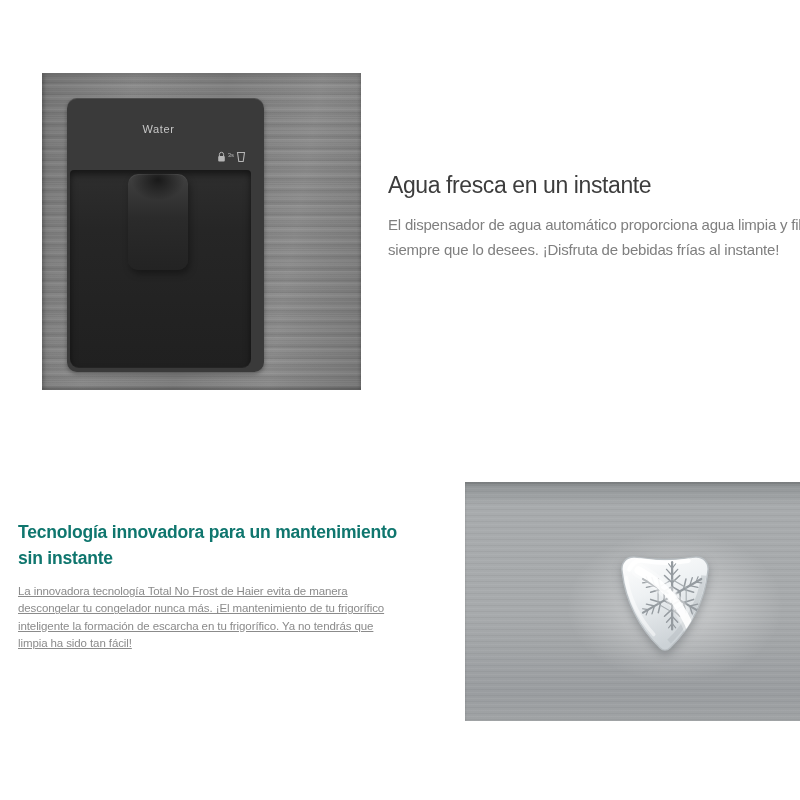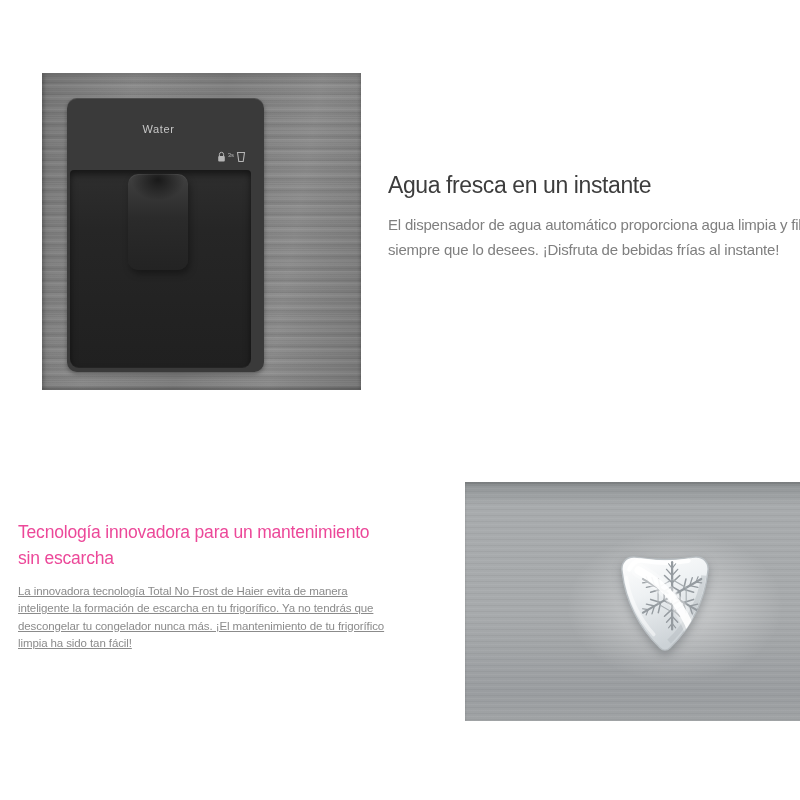--- a/index.html
+++ b/index.html
@@ -57,21 +57,21 @@
   }
   .copy-top .body-lines {
     margin-top: 13px; font-size: 15px; color: #7f7f7f;
     line-height: 25px; letter-spacing: -0.2px;
   }
   .body-lines div, .title-lines div { white-space: nowrap; }
 
   
   .copy-bottom { position: absolute; left: 18px; top: 519px; }
   .copy-bottom .title-lines {
-    margin: 0; font-size: 17.5px; font-weight: 400; color: #ec4899;
+    margin: 0; font-size: 17.5px; font-weight: 700; color: #0f766e;
     line-height: 26px; letter-spacing: -0.2px;
   }
   .copy-bottom .body-lines {
     margin-top: 12px; font-size: 11.5px; color: #8b8b8b;
     line-height: 17.4px; letter-spacing: -0.1px; text-decoration: underline;
   }
 
   
   .photo-nofrost {
     left: 425px; top: 466px; width: 375px; height: 239px;
@@ -119,26 +119,26 @@
           <div>El dispensador de agua automático proporciona agua limpia y filtrada</div>
           <div>siempre que lo desees. ¡Disfruta de bebidas frías al instante!</div>
         </div>
     </div>
   </section>
 
   <section>
     <div class="copy-bottom">
       <h3 class="title-lines">
           <div>Tecnología innovadora para un mantenimiento</div>
-          <div>sin escarcha</div>
+          <div>sin instante</div>
         </h3>
       <div class="body-lines">
           <div>La innovadora tecnología Total No Frost de Haier evita de manera</div>
+          <div>descongelar tu congelador nunca más. ¡El mantenimiento de tu frigorífico</div>
           <div>inteligente la formación de escarcha en tu frigorífico. Ya no tendrás que</div>
-          <div>descongelar tu congelador nunca más. ¡El mantenimiento de tu frigorífico</div>
           <div>limpia ha sido tan fácil!</div>
         </div>
     </div>
 
     <figure class="photo photo-nofrost">
       <svg class="badge-svg" viewBox="0 0 108 112">
         <defs>
           <linearGradient id="bgrad" x1="0" y1="0" x2="0.35" y2="1">
             <stop offset="0" stop-color="#ffffff"></stop>
             <stop offset="0.45" stop-color="#eef1f3"></stop>

